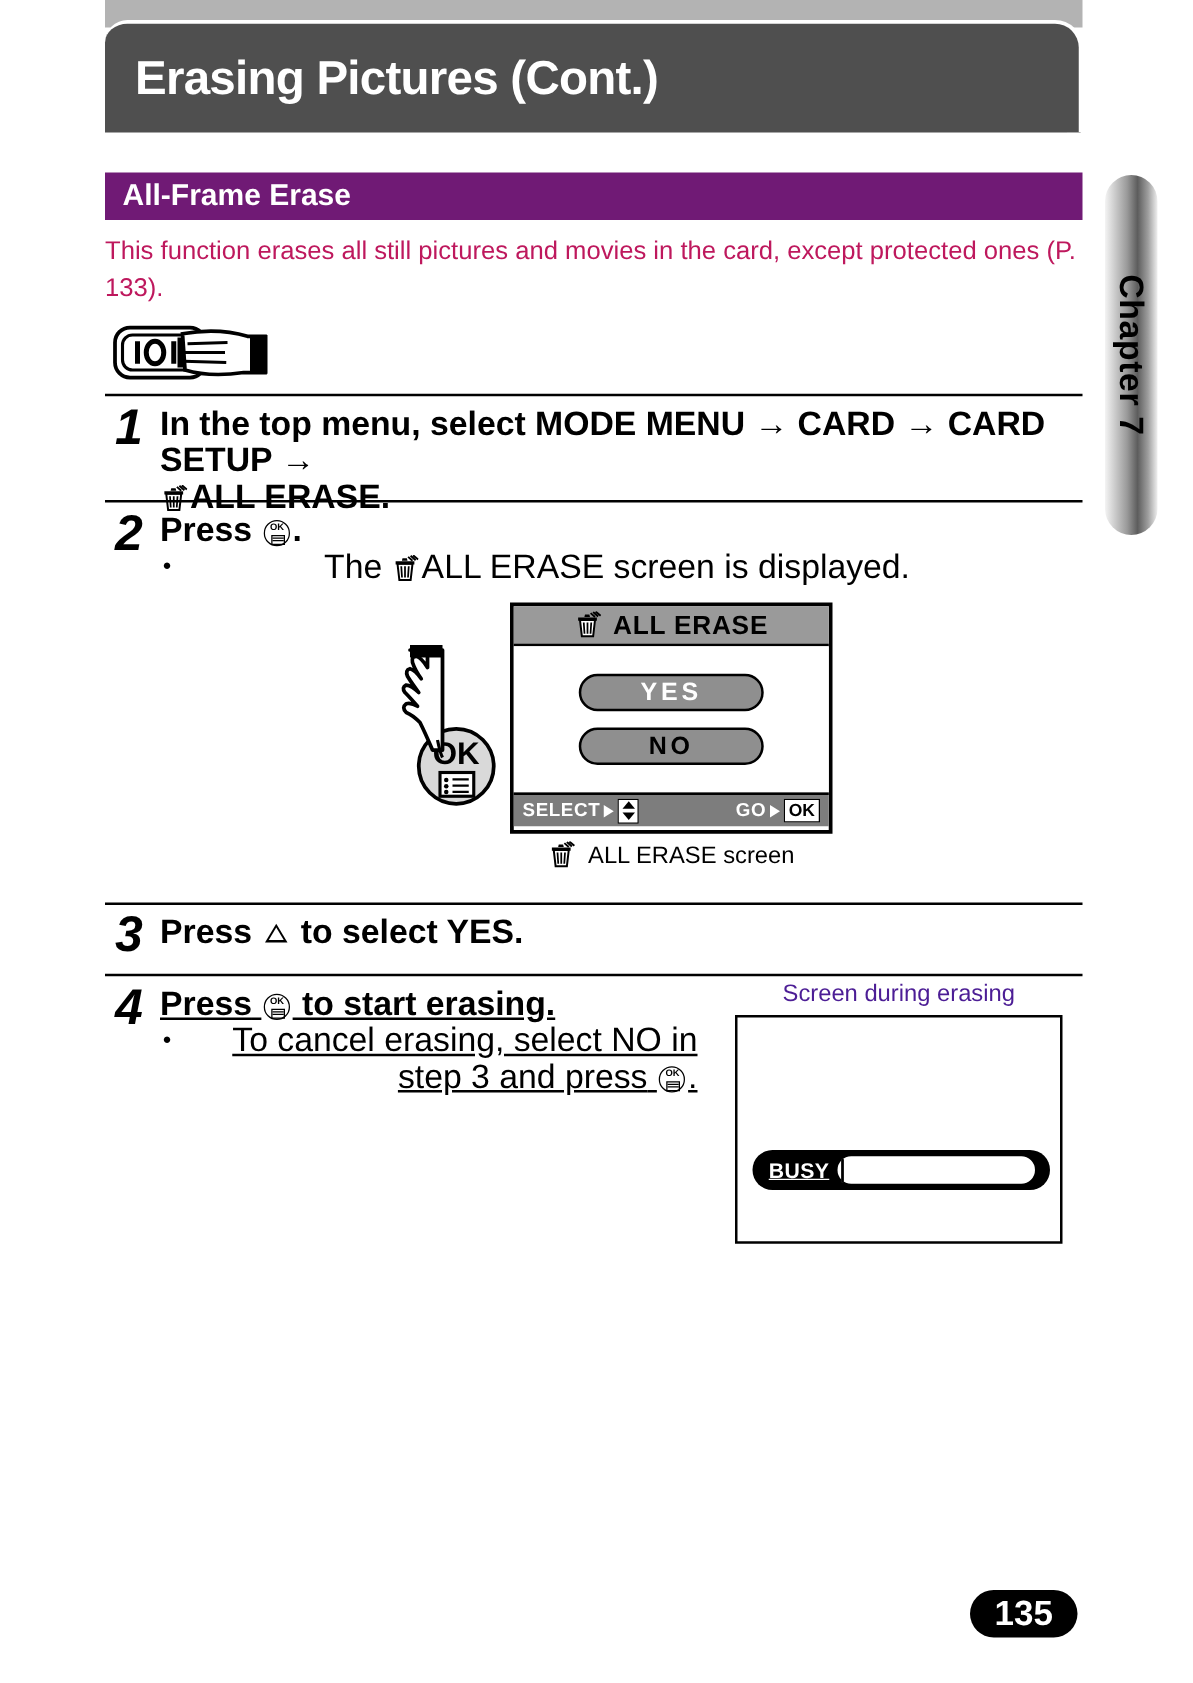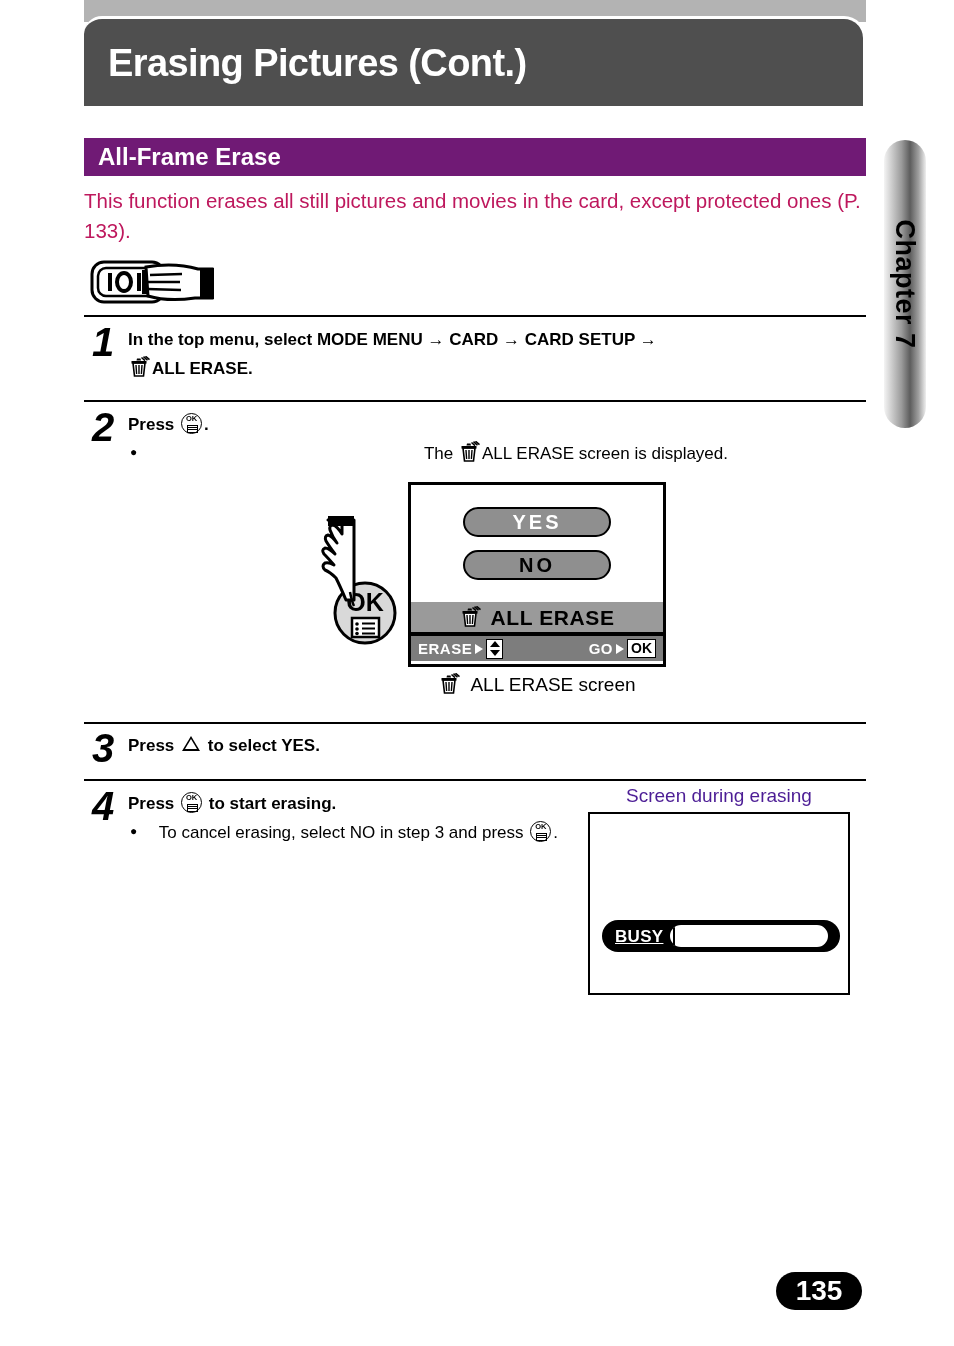--- a/index.html
+++ b/index.html
@@ -115,21 +115,21 @@
     position: absolute;
     font-size: 40px;
     font-weight: bold;
     font-style: italic;
     color: #000000;
     line-height: 1;
     font-family: "Liberation Sans", sans-serif;
   }
   .step-body {
     position: absolute;
-    font-size: 17px;
+    font-size: 27px;
     color: #000000;
     line-height: 29px;
   }
   .step-head {
     font-weight: bold;
   }
 
   .bullet-line {
     display: block;
     position: relative;
@@ -485,39 +485,39 @@
     <circle cx="41" cy="121" r="1.8" fill="#000"></circle>
     <circle cx="41" cy="125.5" r="1.8" fill="#000"></circle>
     <path d="M46 115.5 L59 115.5 M46 120.5 L59 120.5 M46 125.5 L59 125.5" stroke="#000" stroke-width="1.8"></path>
     <path d="M12 12 L38 12 L38 52 Q38 80 38 92 L30 92 Q24 78 20 70 Q14 64 9 62 Q5 58 9 55 Q13 54 18 57 Q12 50 8 46 Q5 42 9 40 Q13 40 19 46 Q13 38 10 33 Q8 28 12 27 Q16 28 21 35 Q16 28 14 22 Q13 17 17 17 Q21 18 26 26 L26 14 Z" fill="#fff" stroke="#000" stroke-width="3" stroke-linejoin="round"></path>
     <path d="M12 8 L38 8 L38 18 L12 18 Z" fill="#000"></path>
     <path d="M34 84 Q36 94 38 98" stroke="#000" stroke-width="2.5" fill="none"></path>
   </svg>
 </div>
 
 <div id="lcd-screen">
-  <div id="lcd-body">
-    <div class="lcd-btn selected">YES</div>
-    <div class="lcd-btn unselected">NO</div>
-  </div>
   <div id="lcd-title">
     <span class="trash" style="vertical-align:-3px">
       <svg viewBox="0 0 22 22" width="22" height="22">
         <path d="M5 7 L17 7 L15.5 20 L6.5 20 Z" fill="#fff" stroke="#000" stroke-width="1.6"></path>
         <path d="M8 9 L8.6 18 M11 9 L11 18 M14 9 L13.4 18" stroke="#000" stroke-width="1.4" fill="none"></path>
         <rect x="3.5" y="5" width="15" height="2.6" fill="#000"></rect>
         <path d="M9 2.5 L12.5 2.5 L13 4.6 L8.5 4.6 Z" fill="#000"></path>
         <path d="M13.5 1.5 L17 4.6 M15.5 0.6 L19.5 4.2 M17.5 0.2 L21.5 3.6" stroke="#000" stroke-width="1.5" fill="none"></path>
       </svg>
     </span>
     <span id="lcd-title-text">ALL ERASE</span>
   </div>
+  <div id="lcd-body">
+    <div class="lcd-btn selected">YES</div>
+    <div class="lcd-btn unselected">NO</div>
+  </div>
   <div id="lcd-status">
     <div class="status-grp">
-      <span>ERASE</span>
+      <span>SELECT</span>
       <span class="status-arrow"></span>
       <span id="updown-pad">
         <span class="pad-up"></span>
         <span class="pad-dn"></span>
       </span>
     </div>
     <div class="status-grp">
       <span>GO</span>
       <span class="status-arrow"></span>
       <span id="ok-badge">OK</span>
@@ -543,21 +543,21 @@
 <div class="step-num" style="left:92px; top:728px">3</div>
 <div class="step-body step-head" style="left:128px; top:731px; width:600px;">
   <span>Press</span>
   <span class="tri-glyph"></span>
   <span>to select YES.</span>
 </div>
 
 <div class="rule" style="top:779px"></div>
 
 <div class="step-num" style="left:92px; top:786px">4</div>
-<div class="step-body" style="left:128px; top:789px; width:430px;">
+<div class="step-body" style="left:128px; top:789px; width:430px;text-decoration:underline;">
   <span class="step-head">
     <span>Press</span>
     <span class="ok-glyph"></span>
     <span>to start erasing.</span>
   </span>
   <span class="bullet-line">
     <span>To cancel erasing, select NO in step 3 and press</span>
     <span class="ok-glyph"></span><span>.</span>
   </span>
 </div>

